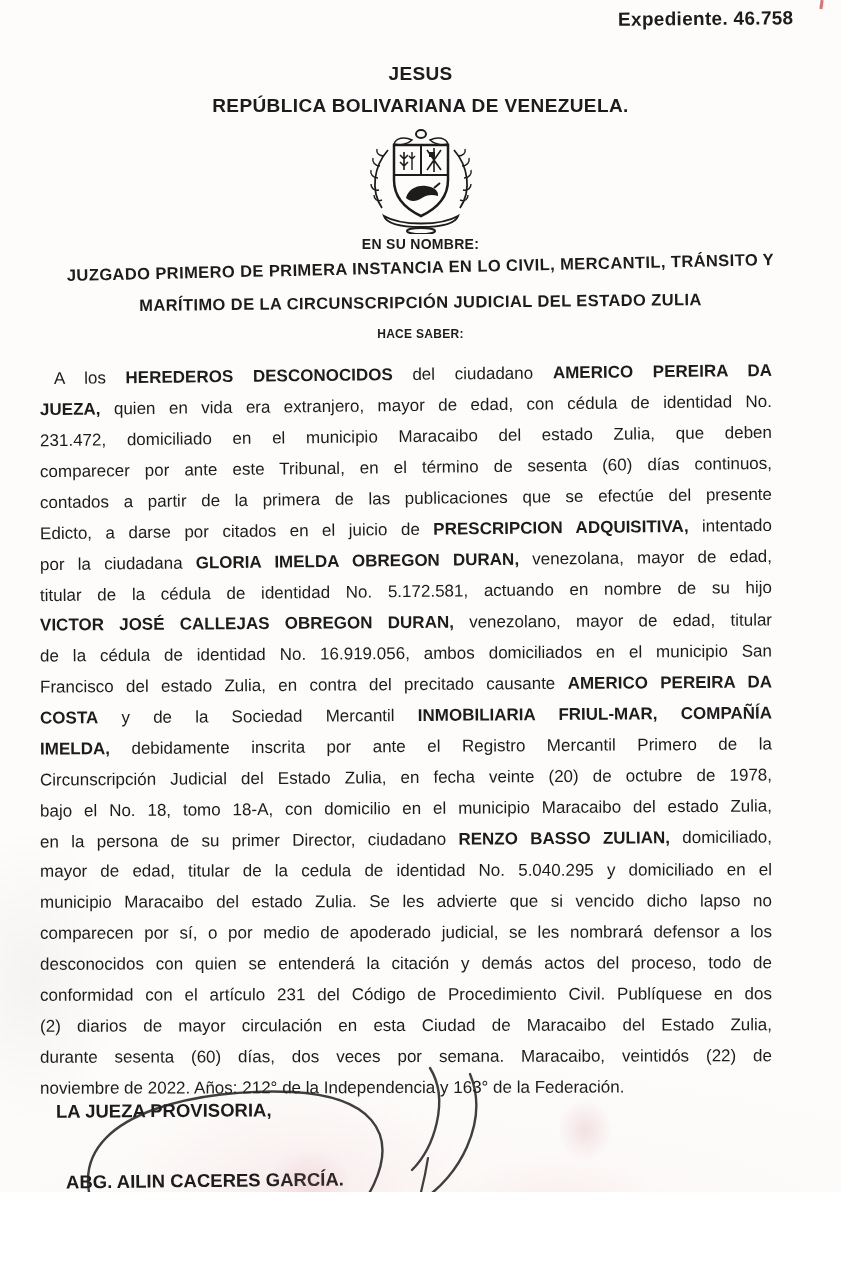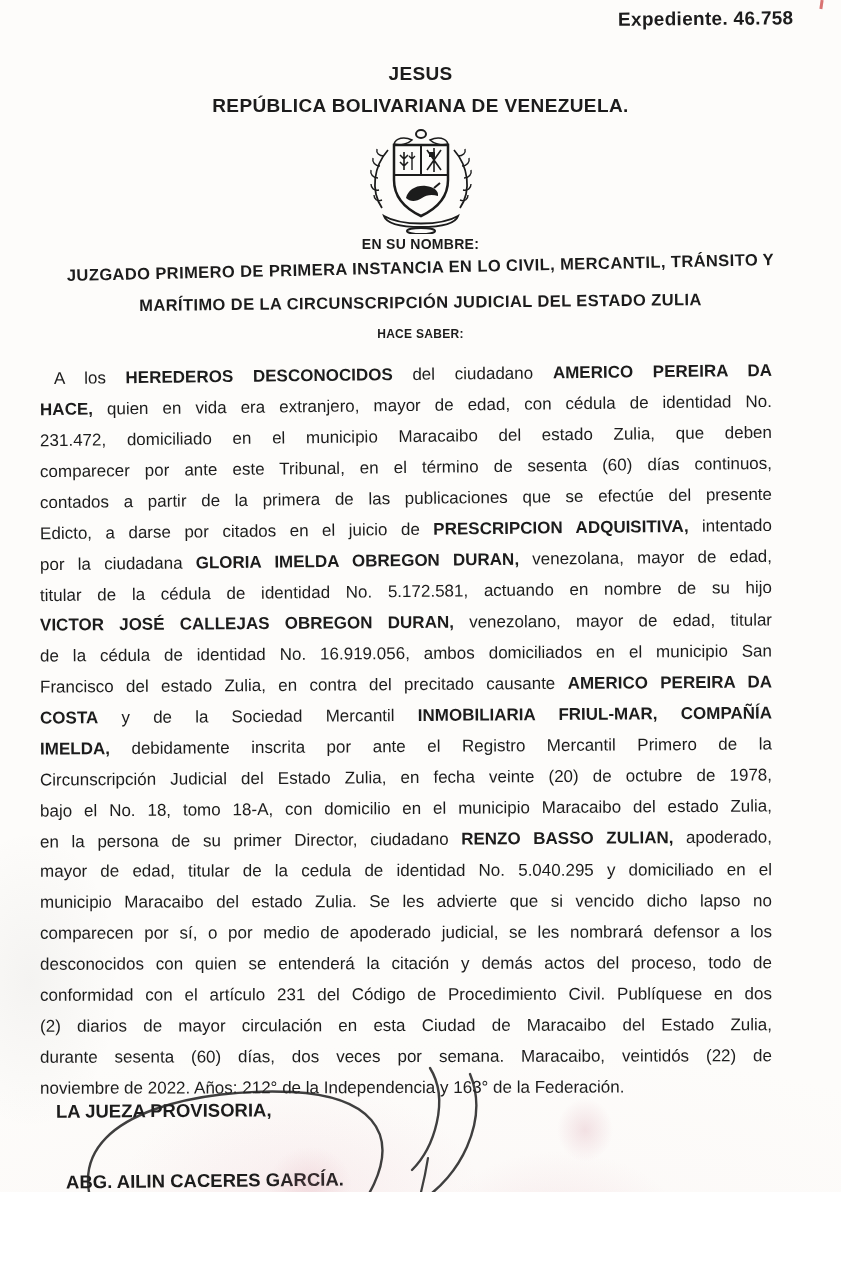--- a/index.html
+++ b/index.html
@@ -93,35 +93,35 @@
     </svg>
   </div>
 
   <div class="abs ctr ensunombre hdr">EN SU NOMBRE:</div>
   <div class="abs ctr juzgado1 hdr">JUZGADO PRIMERO DE PRIMERA INSTANCIA EN LO CIVIL, MERCANTIL, TRÁNSITO Y</div>
   <div class="abs ctr juzgado2 hdr">MARÍTIMO DE LA CIRCUNSCRIPCIÓN JUDICIAL DEL ESTADO ZULIA</div>
   <div class="abs ctr hacesaber hdr">HACE SABER:</div>
 
   <div class="abs bodytxt" id="body-container">
       <div class="body-line"><span class="seg">A los </span><span class="seg bold">HEREDEROS DESCONOCIDOS</span><span class="seg"> del ciudadano </span><span class="seg bold">AMERICO PEREIRA DA</span></div>
-      <div class="body-line"><span class="seg bold">HACE,</span><span class="seg"> quien en vida era extranjero, mayor de edad, con cédula de identidad No.</span></div>
+      <div class="body-line"><span class="seg bold">JUEZA,</span><span class="seg"> quien en vida era extranjero, mayor de edad, con cédula de identidad No.</span></div>
       <div class="body-line"><span class="seg">231.472, domiciliado en el municipio Maracaibo del estado Zulia, que deben</span></div>
       <div class="body-line"><span class="seg">comparecer por ante este Tribunal, en el término de sesenta (60) días continuos,</span></div>
       <div class="body-line"><span class="seg">contados a partir de la primera de las publicaciones que se efectúe del presente</span></div>
       <div class="body-line"><span class="seg">Edicto, a darse por citados en el juicio de </span><span class="seg bold">PRESCRIPCION ADQUISITIVA,</span><span class="seg"> intentado</span></div>
       <div class="body-line"><span class="seg">por la ciudadana </span><span class="seg bold">GLORIA IMELDA OBREGON DURAN,</span><span class="seg"> venezolana, mayor de edad,</span></div>
       <div class="body-line"><span class="seg">titular de la cédula de identidad No. 5.172.581, actuando en nombre de su hijo</span></div>
       <div class="body-line"><span class="seg bold">VICTOR JOSÉ CALLEJAS OBREGON DURAN,</span><span class="seg"> venezolano, mayor de edad, titular</span></div>
       <div class="body-line"><span class="seg">de la cédula de identidad No. 16.919.056, ambos domiciliados en el municipio San</span></div>
       <div class="body-line"><span class="seg">Francisco del estado Zulia, en contra del precitado causante </span><span class="seg bold">AMERICO PEREIRA DA</span></div>
       <div class="body-line"><span class="seg bold">COSTA</span><span class="seg"> y de la Sociedad Mercantil </span><span class="seg bold">INMOBILIARIA FRIUL-MAR, COMPAÑÍA</span></div>
       <div class="body-line"><span class="seg bold">IMELDA,</span><span class="seg"> debidamente inscrita por ante el Registro Mercantil Primero de la</span></div>
       <div class="body-line"><span class="seg">Circunscripción Judicial del Estado Zulia, en fecha veinte (20) de octubre de 1978,</span></div>
       <div class="body-line"><span class="seg">bajo el No. 18, tomo 18-A, con domicilio en el municipio Maracaibo del estado Zulia,</span></div>
-      <div class="body-line"><span class="seg">en la persona de su primer Director, ciudadano </span><span class="seg bold">RENZO BASSO ZULIAN,</span><span class="seg"> apoderado,</span></div>
+      <div class="body-line"><span class="seg">en la persona de su primer Director, ciudadano </span><span class="seg bold">RENZO BASSO ZULIAN,</span><span class="seg"> domiciliado,</span></div>
       <div class="body-line"><span class="seg">mayor de edad, titular de la cedula de identidad No. 5.040.295 y domiciliado en el</span></div>
       <div class="body-line"><span class="seg">municipio Maracaibo del estado Zulia. Se les advierte que si vencido dicho lapso no</span></div>
       <div class="body-line"><span class="seg">comparecen por sí, o por medio de apoderado judicial, se les nombrará defensor a los</span></div>
       <div class="body-line"><span class="seg">desconocidos con quien se entenderá la citación y demás actos del proceso, todo de</span></div>
       <div class="body-line"><span class="seg">conformidad con el artículo 231 del Código de Procedimiento Civil. Publíquese en dos</span></div>
       <div class="body-line"><span class="seg">(2) diarios de mayor circulación en esta Ciudad de Maracaibo del Estado Zulia,</span></div>
       <div class="body-line"><span class="seg">durante sesenta (60) días, dos veces por semana. Maracaibo, veintidós (22) de</span></div>
       <div class="body-line lastline"><span class="seg">noviembre de 2022. Años: 212° de la Independencia y 163° de la Federación.</span></div>
     </div>
 

